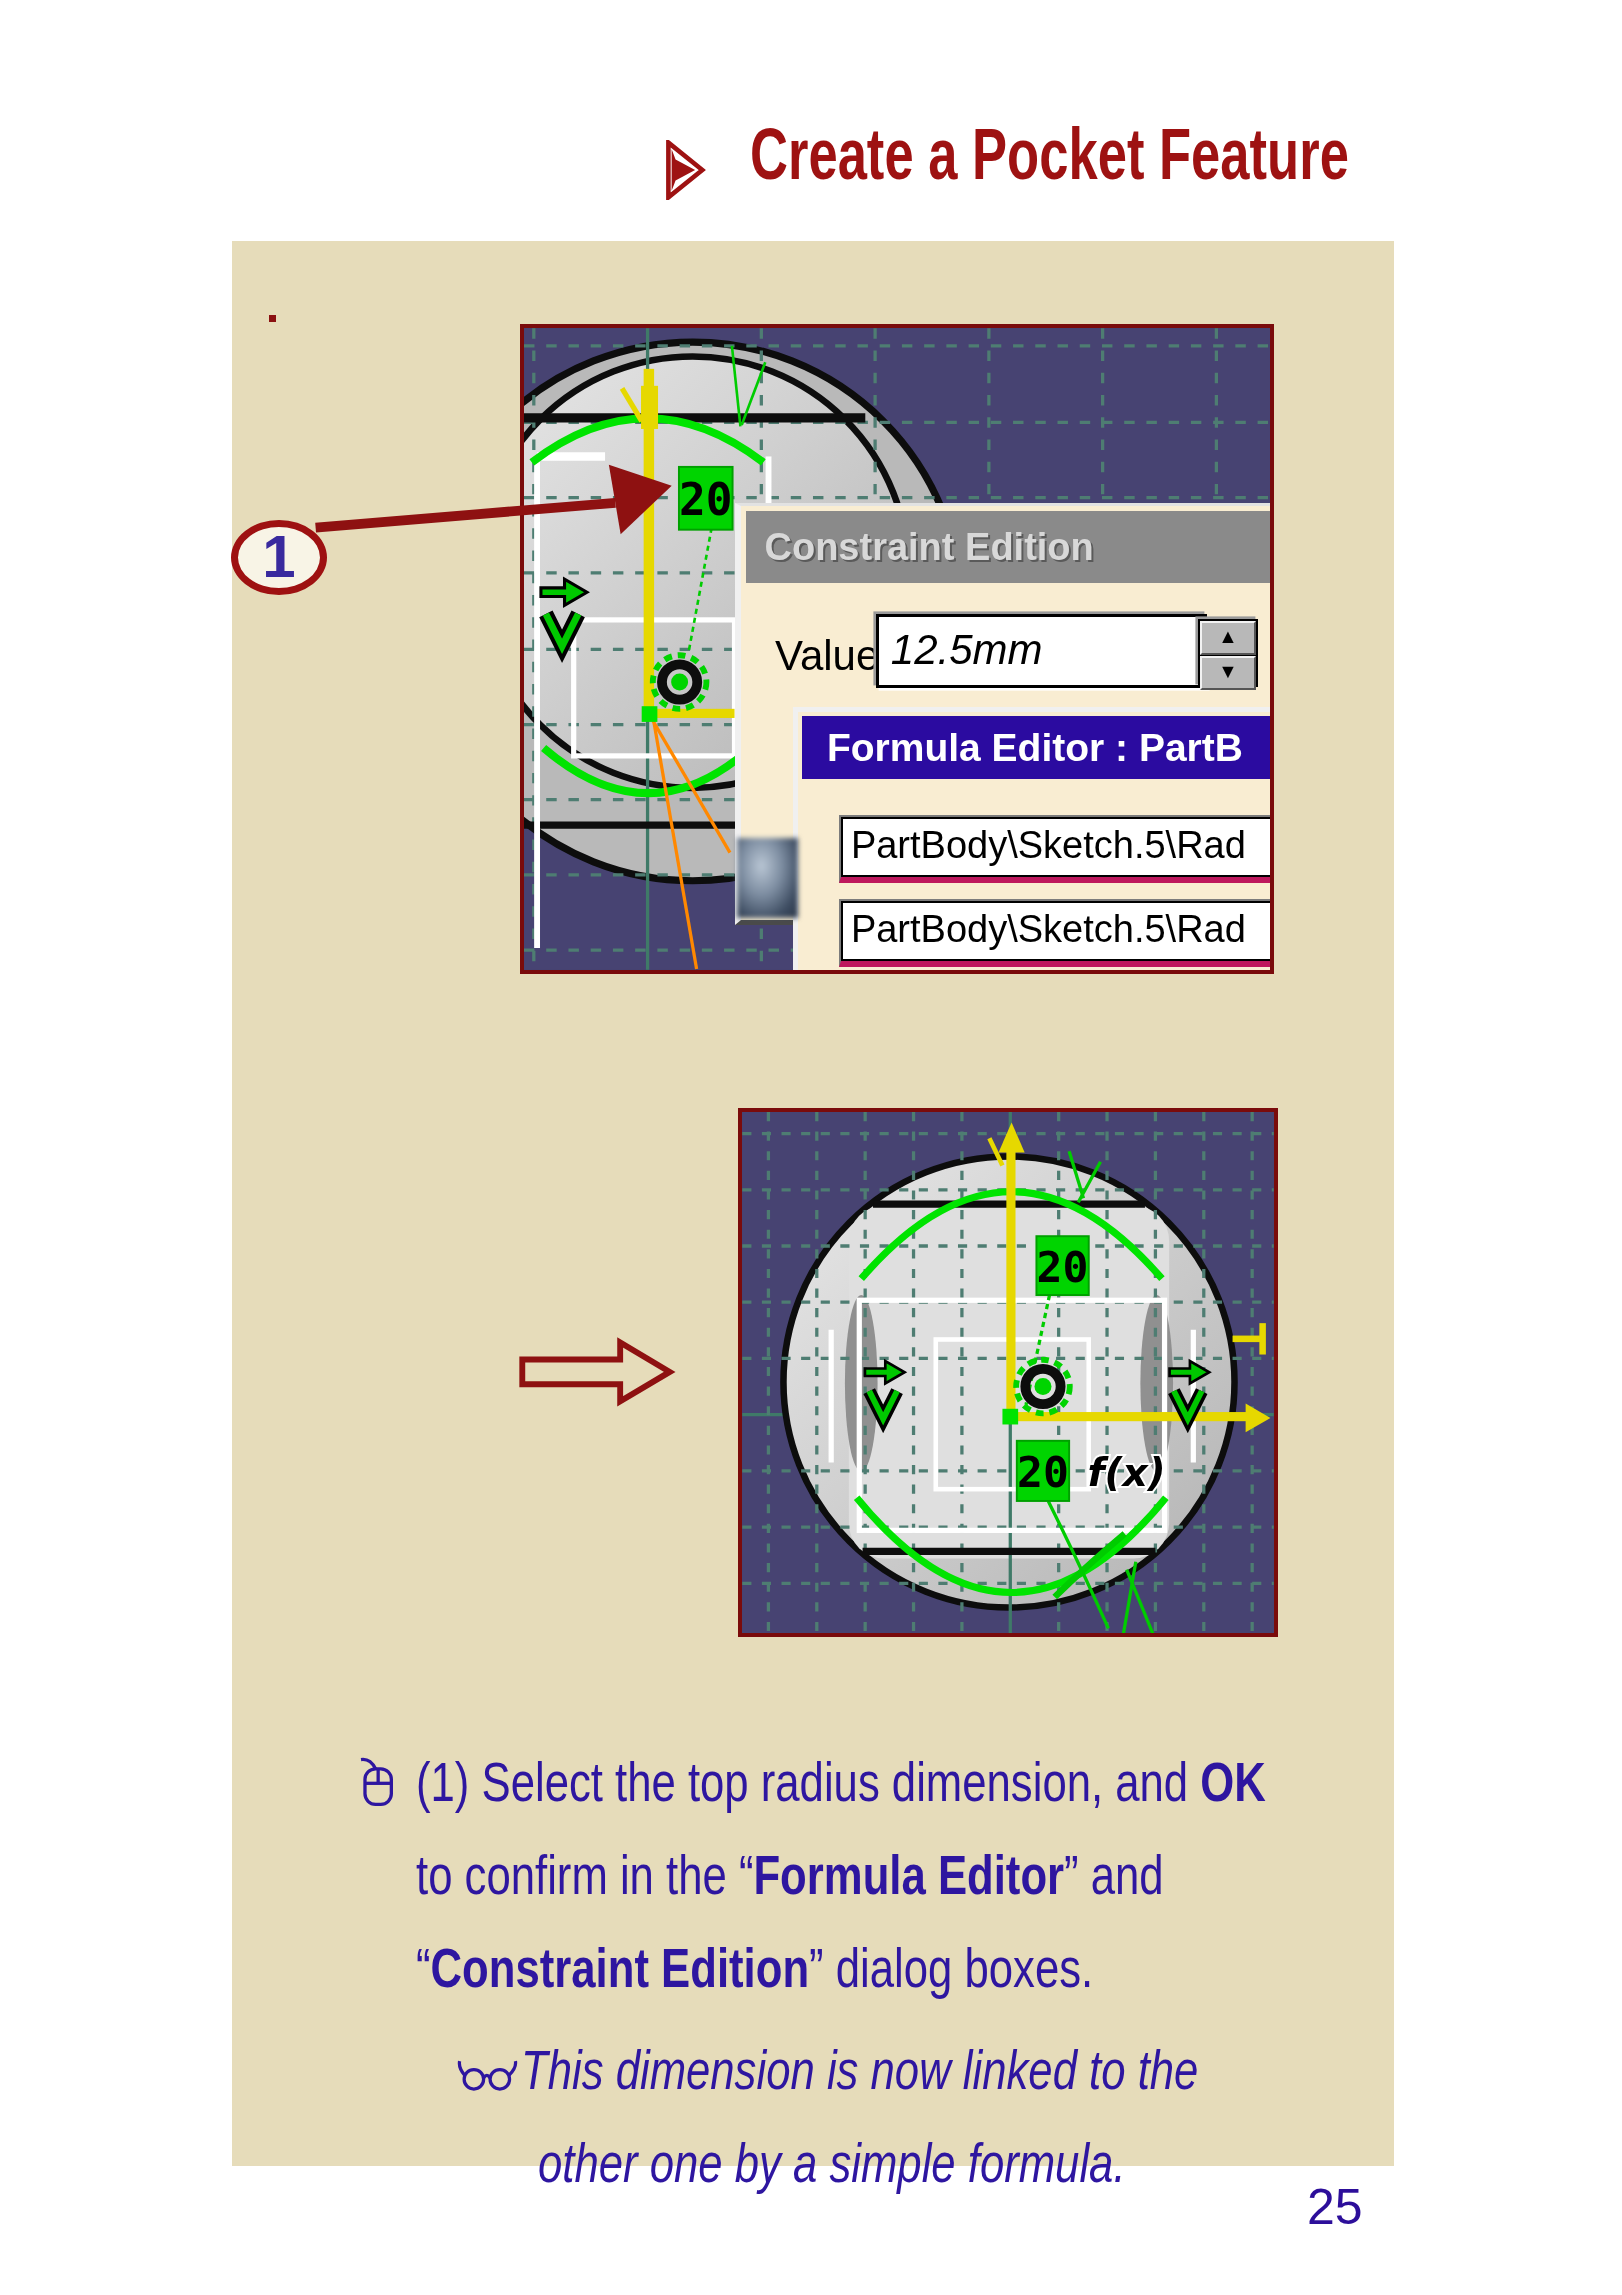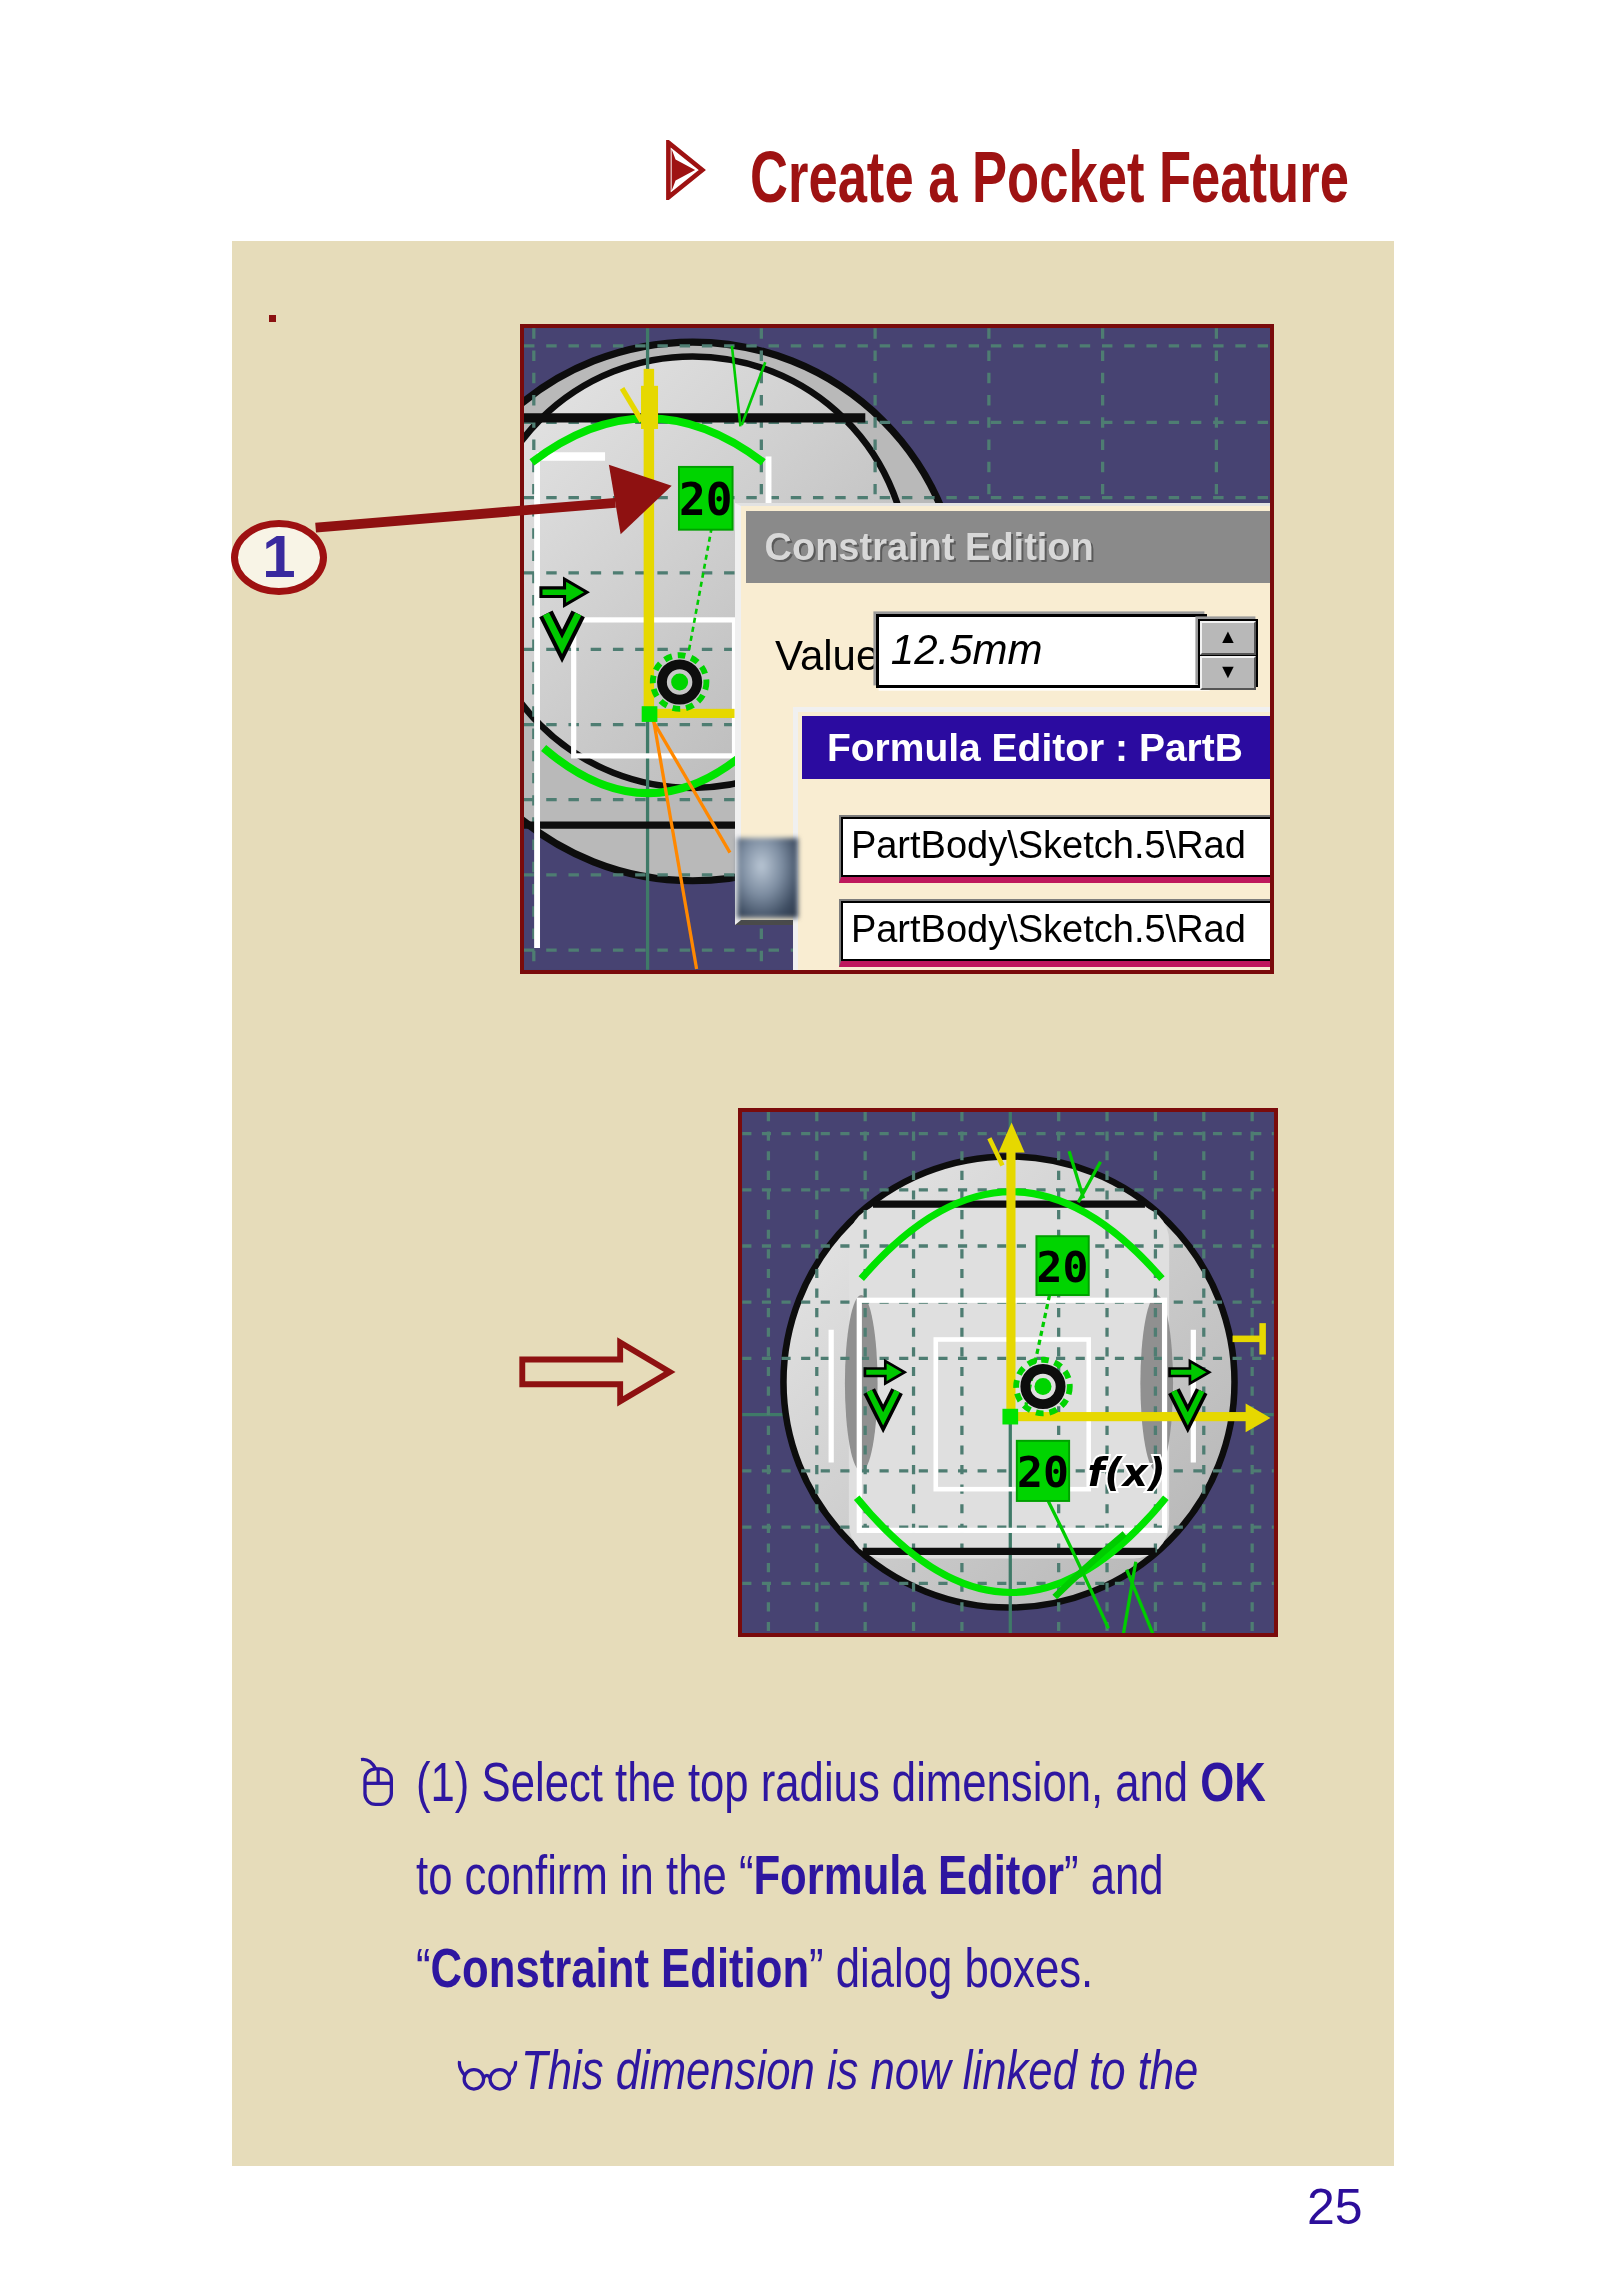--- a/index.html
+++ b/index.html
@@ -5,21 +5,21 @@
   html,body{margin:0;padding:0;background:#ffffff;}
   #page{position:relative;width:1622px;height:2295px;background:#ffffff;overflow:hidden;
         font-family:"Liberation Sans",sans-serif;}
   .abs{position:absolute;}
   .nowrap{white-space:nowrap;}
   .squeeze{display:inline-block;transform:scaleX(0.78);transform-origin:0 50%;white-space:nowrap;}
 
   
   #slide-title{left:226px;top:52px;font-size:56px;font-style:italic;color:#3a1aa8;}
   #slide-title .squeeze{transform:scaleX(0.75);}
-  #main-heading{left:750px;top:135px;font-size:73px;font-weight:bold;color:#9e1212;}
+  #main-heading{left:750px;top:112px;font-size:73px;font-weight:bold;color:#9e1212;}
   #main-heading .squeeze{transform:scaleX(0.72);}
 
   
   #panel{left:232px;top:241px;width:1162px;height:1925px;background:#e6dcba;}
   #panel-dot{left:269px;top:315px;width:6.5px;height:6.5px;background:#8b1111;}
 
   
   .cadbox{position:absolute;border:4.6px solid #7a0b0b;background:#474372;overflow:hidden;}
   #cad1{left:520px;top:324px;width:746px;height:642px;}
   #cad2{left:738px;top:1108px;width:532px;height:521px;}
@@ -313,16 +313,19 @@
       <circle cx="26" cy="40" r="15"></circle>
       <circle cx="66" cy="40" r="15"></circle>
       <path d="M41,38 Q46,30 51,38"></path>
       <path d="M12,34 Q2,22 4,12"></path>
       <path d="M80,34 Q92,22 90,12"></path>
     </g>
   </svg>
   <div class="noteline nowrap" id="nl1">
     <span class="squeeze">This dimension is now linked to the</span>
   </div>
+  <div class="noteline nowrap" id="nl2">
+    <span class="squeeze">other one by a simple formula.</span>
+  </div>
 
   <div class="abs" id="page-number">25</div>
 </div>
 
 
 </body></html>

